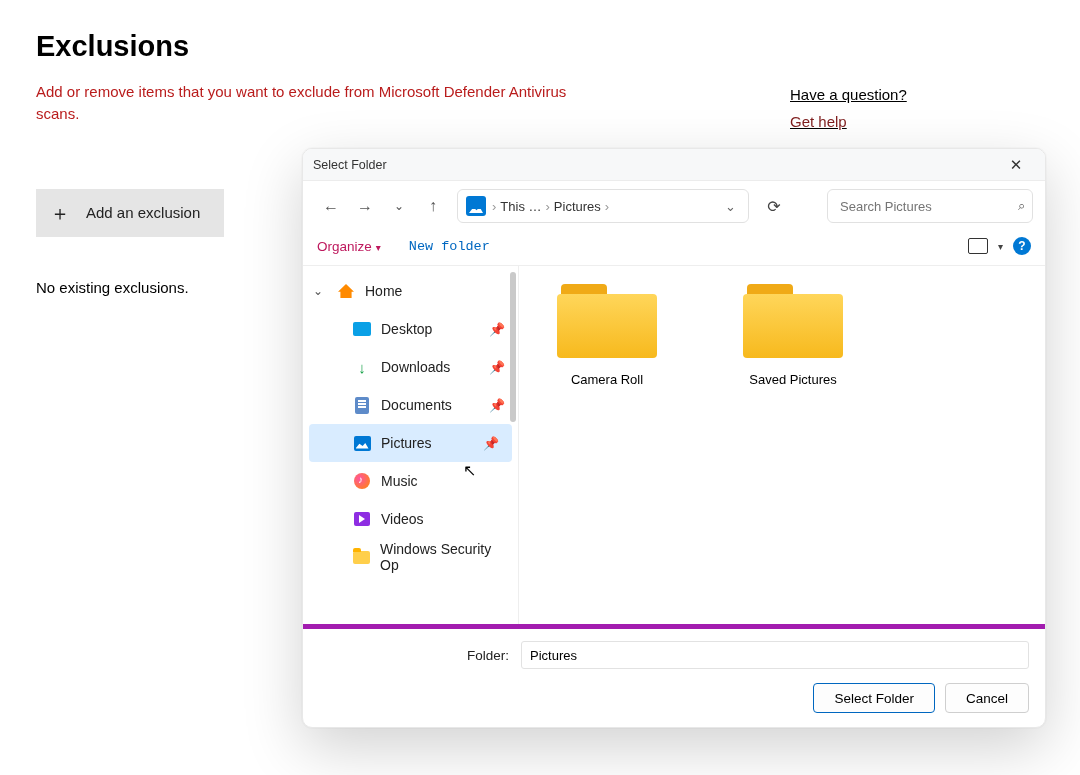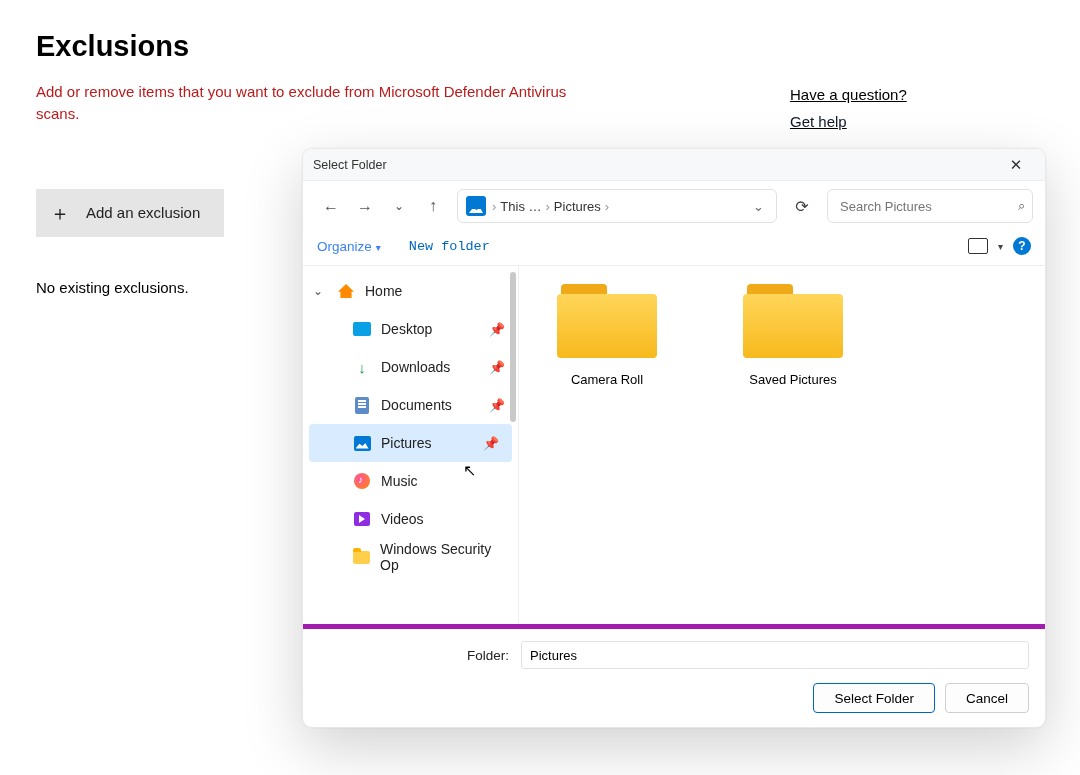--- a/index.html
+++ b/index.html
@@ -31,21 +31,21 @@
   }
   .right-col {
     position:absolute;
     right:90px;
     top:86px;
     width:200px;
     font-size:15px;
     text-decoration:underline;
   }
   .right-col .q { margin-bottom:10px; }
-  .right-col .link { color:#0f172a; cursor:pointer; }
+  .right-col .link { color:#7f1d1d; cursor:pointer; }
 
   .add-btn {
     display:inline-flex;
     align-items:center;
     gap:16px;
     margin-top:64px;
     padding:14px 24px 14px 14px;
     background:#e5e5e5;
     font-size:15px;
     color:#222;
@@ -134,34 +134,34 @@
     margin-left:auto; color:#666; padding:0 6px; cursor:pointer;
   }
   .refresh { width:34px; text-align:center; color:#444; cursor:pointer; font-size:16px; }
   .search-box {
     width:206px;
     border:1px solid #e1e1e1;
     border-radius:6px;
     height:34px;
     display:flex; align-items:center;
     padding:0 10px;
-    font-size:13px; color:#888;
+    font-size:13px; color:#888;margin-left:28px;
   }
   .search-box input {
     border:none; outline:none; flex:1; font-size:13px; color:#333;
     background:transparent;
   }
   .search-box .mag { color:#555; font-size:13px; }
 
   .toolbar {
     display:flex; align-items:center; gap:28px;
     padding:6px 14px 10px 14px;
     font-size:13.5px;
   }
-  .toolbar .org { color:#3b82f6; cursor:pointer; }
+  .toolbar .org { color:#be185d; cursor:pointer; }
   .toolbar .org .dd { font-size:10px; margin-left:4px; }
   .toolbar .newf { color:#0067c0; cursor:pointer;font-family:Liberation Mono, monospace; }
   .toolbar .right { margin-left:auto; display:flex; align-items:center; gap:10px; }
   .toolbar .view {
     width:20px; height:16px;
     border:1.5px solid #333; border-radius:2px;
     display:inline-block;
   }
   .toolbar .right .dd { font-size:10px; color:#444; }
   .toolbar .help {

